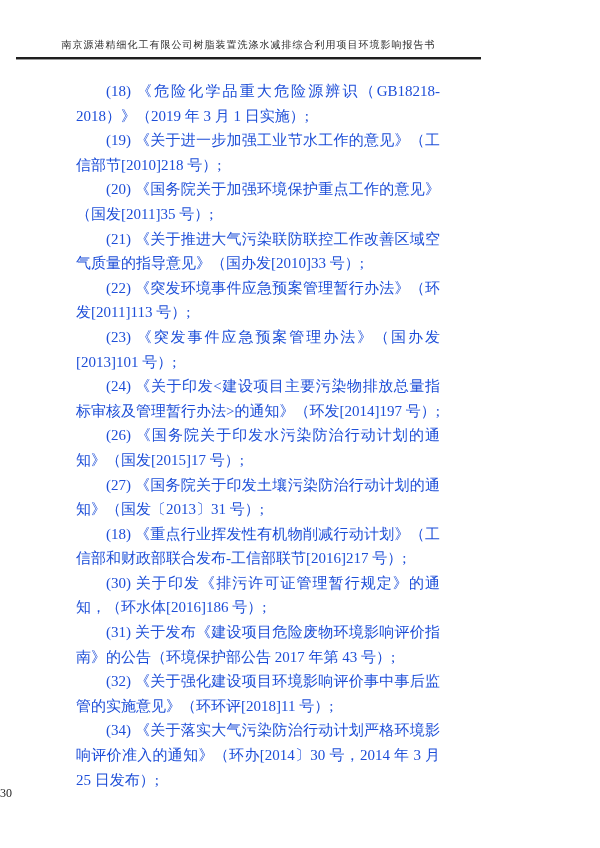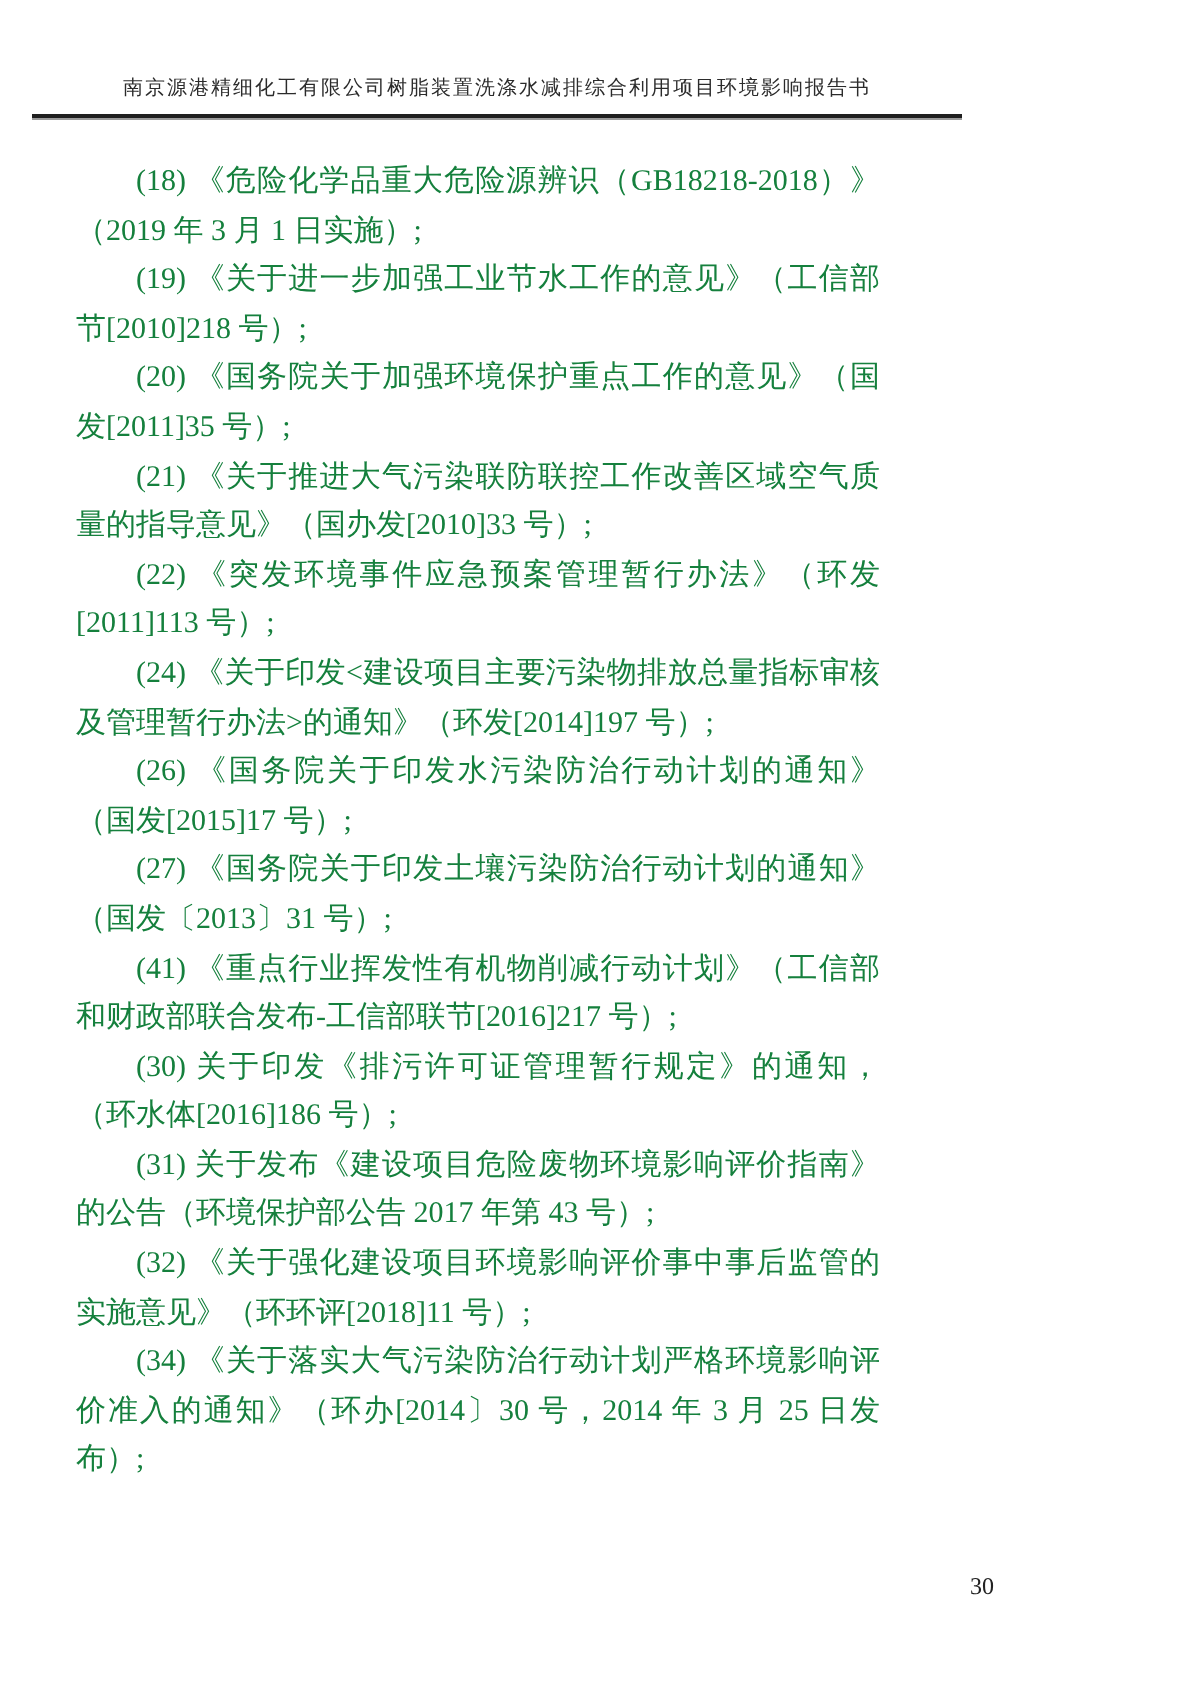--- a/index.html
+++ b/index.html
@@ -30,61 +30,62 @@
     letter-spacing: 1px;
     color: #2b2b2b;
   }
   .header-rule {
     height: 2px;
     background: #1f1f1f;
     margin: 6px 16px 0 16px;
     box-shadow: 0 1px 0 #9a9a9a;
   }
   .content {
-    margin: 20px 57px 0 38px;
+    margin: 20px 57px 0 76px;
     font-size: 15px;
     line-height: 24.6px;
     text-align: justify;
-    color: #15803d;
+    color: #1d4ed8;
   }
   .content p {
     margin: 0;
     padding: 0;
     text-indent: 2em;
   }
   .footer {
     position: absolute;
     left: 0;
     right: 0;
     top: 786px;
-    text-align: right;
+    text-align: left;
     font-size: 12px;
     color: #222222;
   }
 </style>
 </head>
 <body>
 
 <div class="sheet">
   <div class="header">
     <div class="header-title">南京源港精细化工有限公司树脂装置洗涤水减排综合利用项目环境影响报告书</div>
     <div class="header-rule"></div>
   </div>
 
   <div class="content" id="content">
 
   <p>(18) 《危险化学品重大危险源辨识（GB18218-2018）》（2019 年 3 月 1 日实施）;</p>
       <p>(19) 《关于进一步加强工业节水工作的意见》（工信部节[2010]218 号）;</p>
       <p>(20) 《国务院关于加强环境保护重点工作的意见》（国发[2011]35 号）;</p>
       <p>(21) 《关于推进大气污染联防联控工作改善区域空气质量的指导意见》（国办发[2010]33 号）;</p>
       <p>(22) 《突发环境事件应急预案管理暂行办法》（环发[2011]113 号）;</p>
+      <p>(23) 《突发事件应急预案管理办法》（国办发[2013]101 号）;</p>
       <p>(24) 《关于印发&lt;建设项目主要污染物排放总量指标审核及管理暂行办法&gt;的通知》（环发[2014]197 号）;</p>
       <p>(26) 《国务院关于印发水污染防治行动计划的通知》（国发[2015]17 号）;</p>
       <p>(27) 《国务院关于印发土壤污染防治行动计划的通知》（国发〔2013〕31 号）;</p>
-      <p>(41) 《重点行业挥发性有机物削减行动计划》（工信部和财政部联合发布-工信部联节[2016]217 号）;</p>
+      <p>(18) 《重点行业挥发性有机物削减行动计划》（工信部和财政部联合发布-工信部联节[2016]217 号）;</p>
       <p>(30) 关于印发《排污许可证管理暂行规定》的通知，（环水体[2016]186 号）;</p>
       <p>(31) 关于发布《建设项目危险废物环境影响评价指南》的公告（环境保护部公告 2017 年第 43 号）;</p>
       <p>(32) 《关于强化建设项目环境影响评价事中事后监管的实施意见》（环环评[2018]11 号）;</p>
       <p>(34) 《关于落实大气污染防治行动计划严格环境影响评价准入的通知》（环办[2014〕30 号，2014 年 3 月 25 日发布）;</p>
     </div>
 
   <div class="footer">
     <span>30</span>
   </div>
 </div>

